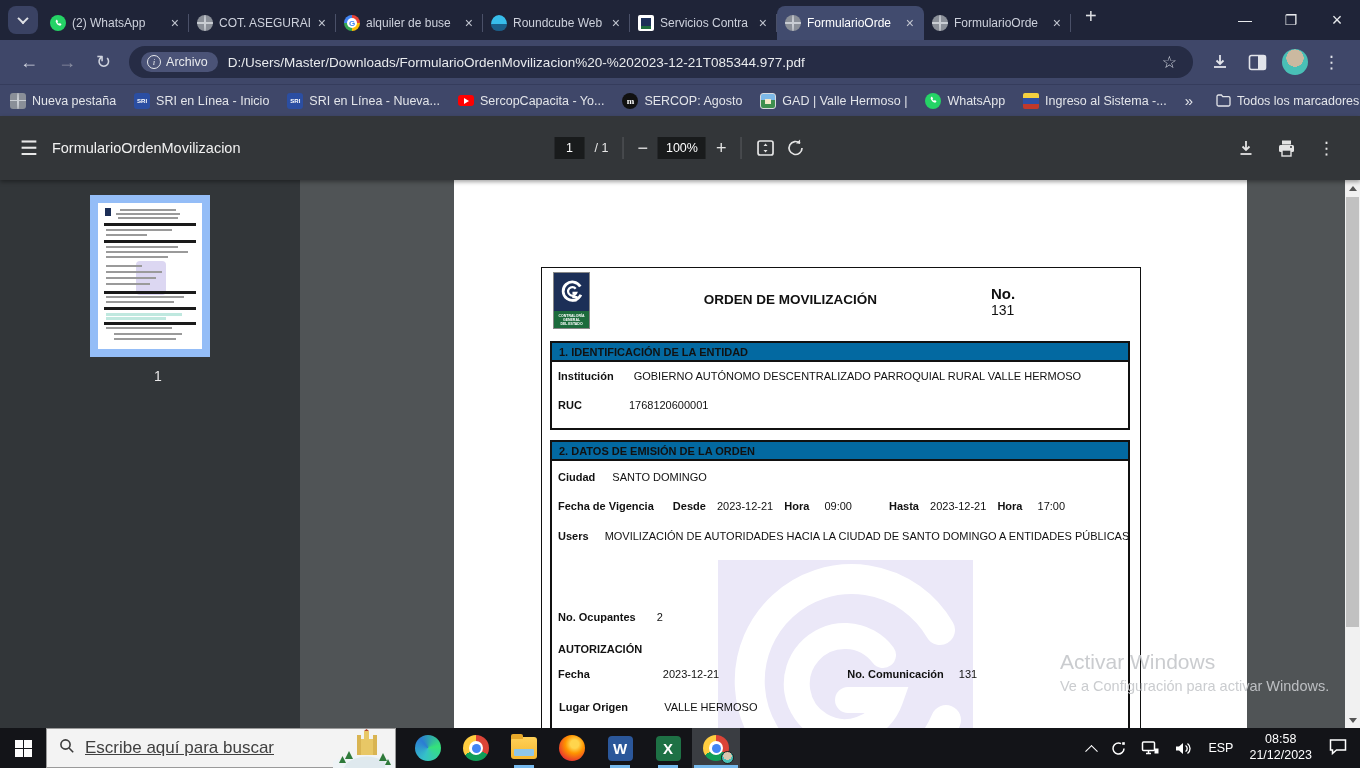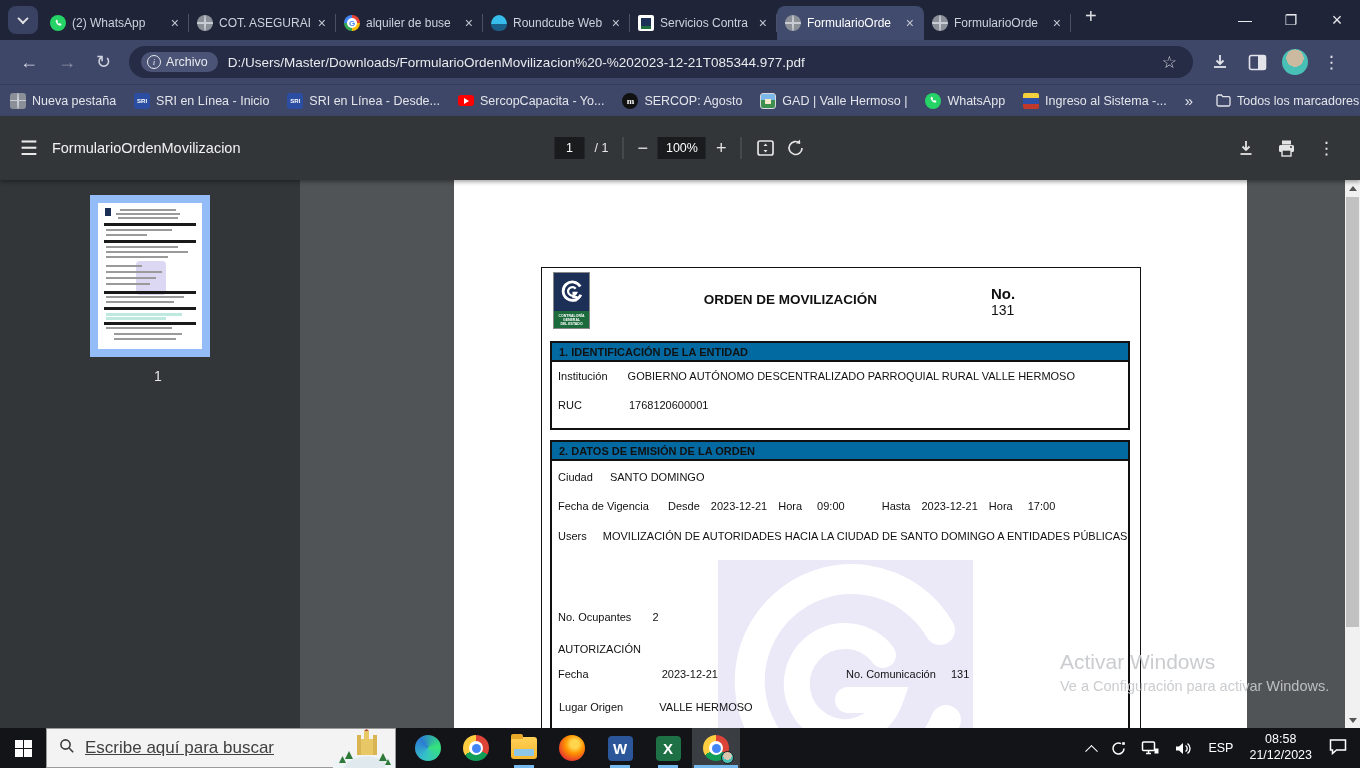--- a/index.html
+++ b/index.html
@@ -82,21 +82,21 @@
   .cge-bottom { height:17px; background:#1c6b3c; color:#fff; font-size:3.5px; line-height:4px; text-align:center; display:flex; flex-direction:column; justify-content:center; font-weight:bold; }
   .headtext { flex:1; text-align:center; line-height:1.25; }
   .doctitle { font-size:13.5px; font-weight:bold; }
   .docsub { font-size:11px; font-weight:bold; }
   .headno { width:150px; display:flex; align-items:flex-start; padding-top:2px;flex-direction:column; }
   .no-label { font-size:15px; font-weight:bold; margin-right:22px; }
   .no-value { font-size:14px; }
   .secbar { position:absolute; left:96px; width:580px; height:21px; border:2px solid #111; font-size:11px; font-weight:bold; display:flex; align-items:center; padding-left:7px; background:#0369a1; }
   .secbody { position:absolute; left:96px; width:580px; border:2px solid #111; border-top:none; background:transparent; }
   .drow { position:absolute; font-size:11px; white-space:nowrap; }
-  .dl { font-weight:normal; }
+  .dl { font-weight:bold; }
   .docwm { position:absolute; left:264px; top:380px; width:255px; height:255px; background:#ebe8f8; z-index:-1; }
   .docwm svg { display:block; }
   .doc-layers { position:relative; width:793px; height:548px; }
 
   
   .activar { position:absolute; left:732px; top:470px; color:rgba(197,200,203,0.92); pointer-events:none; z-index:9; }
   .activar .l1 { font-size:21px; }
   .activar .l2 { font-size:14.5px; margin-top:4px; }
 
   
@@ -239,21 +239,21 @@
     <span class="bm">
       <span class="bmic gray-globe"></span>
       <span>Nueva pestaña</span>
     </span>
     <span class="bm">
       <span class="bmic" style="background:#2b4ea2; color:#fff; font-size:6px;">SRI</span>
       <span>SRI en Línea - Inicio</span>
     </span>
     <span class="bm">
       <span class="bmic" style="background:#2b4ea2; color:#fff; font-size:6px;">SRI</span>
-      <span>SRI en Línea - Desde...</span>
+      <span>SRI en Línea - Nueva...</span>
     </span>
     <span class="bm">
       <span class="bmic" style="background:#f00; height:11px; border-radius:3px;">
           <span style="width:0;height:0;border-left:5px solid #fff;border-top:3px solid transparent;border-bottom:3px solid transparent;"></span>
         </span>
       <span>SercopCapacita - Yo...</span>
     </span>
     <span class="bm">
       <span class="bmic" style="background:#111; border-radius:50%; color:#fff; font-size:9px; font-family:'Liberation Serif',serif;">m</span>
       <span>SERCOP: Agosto</span>

